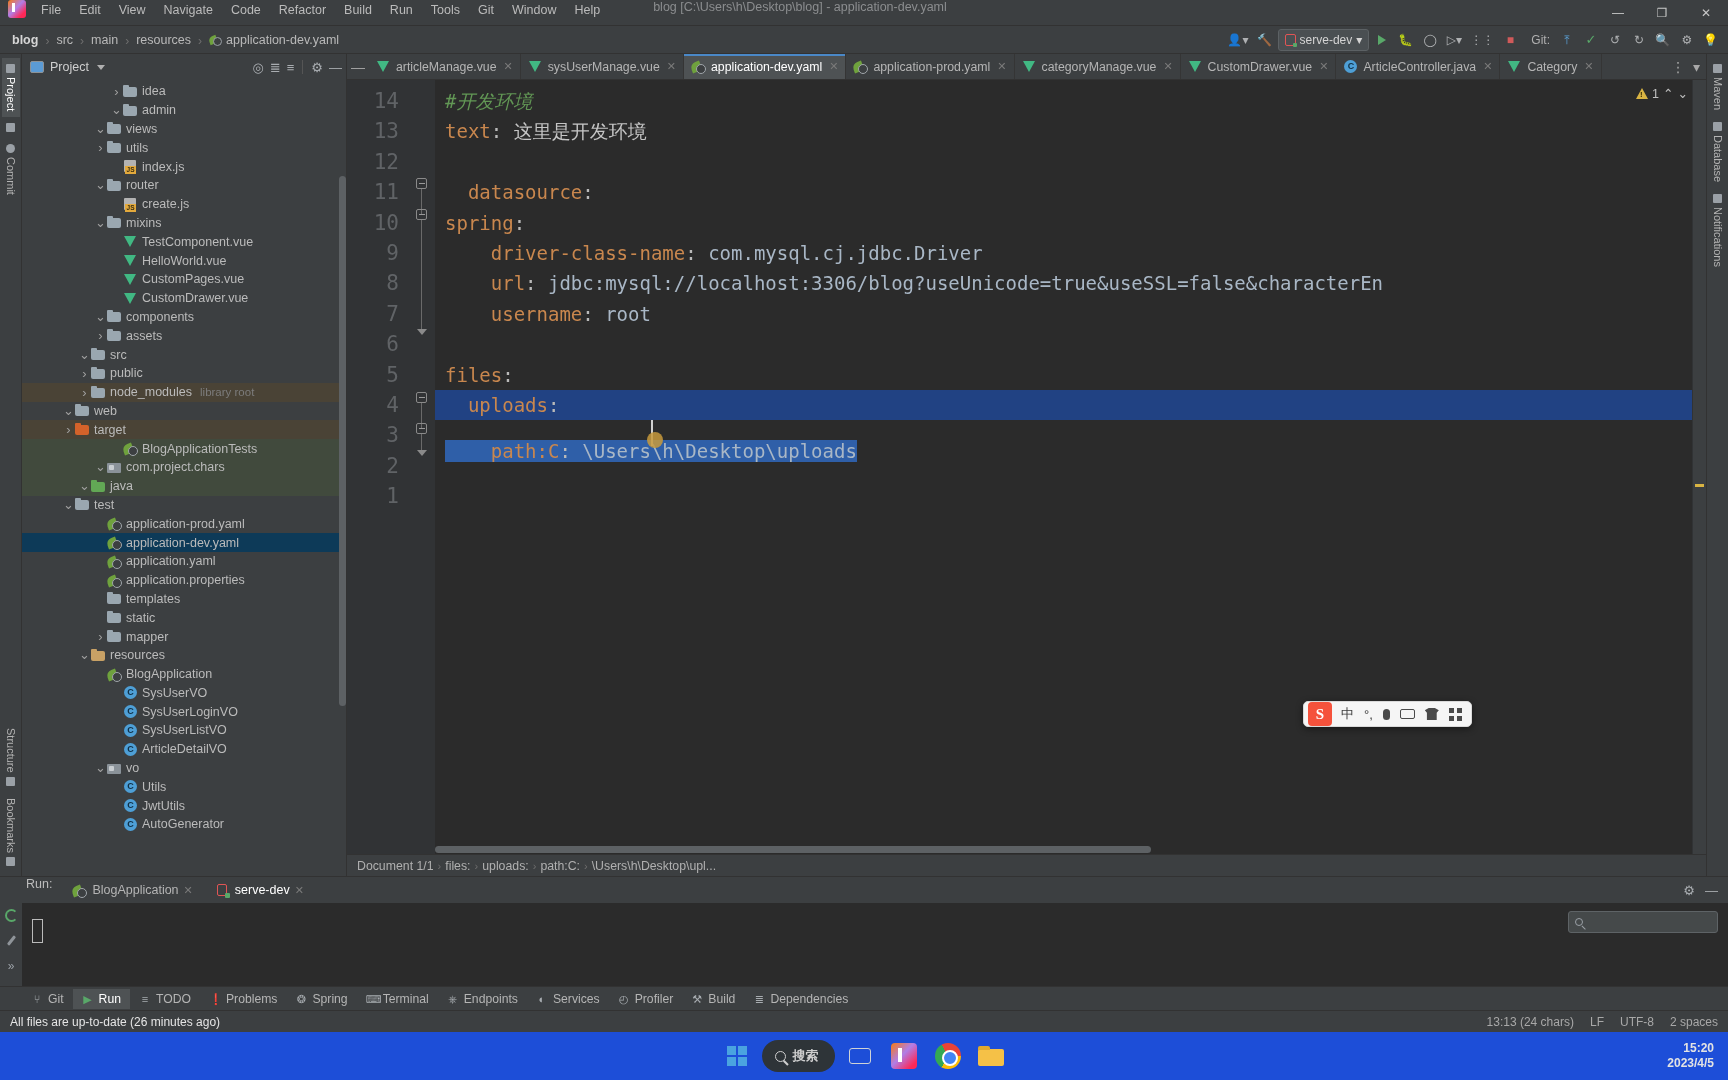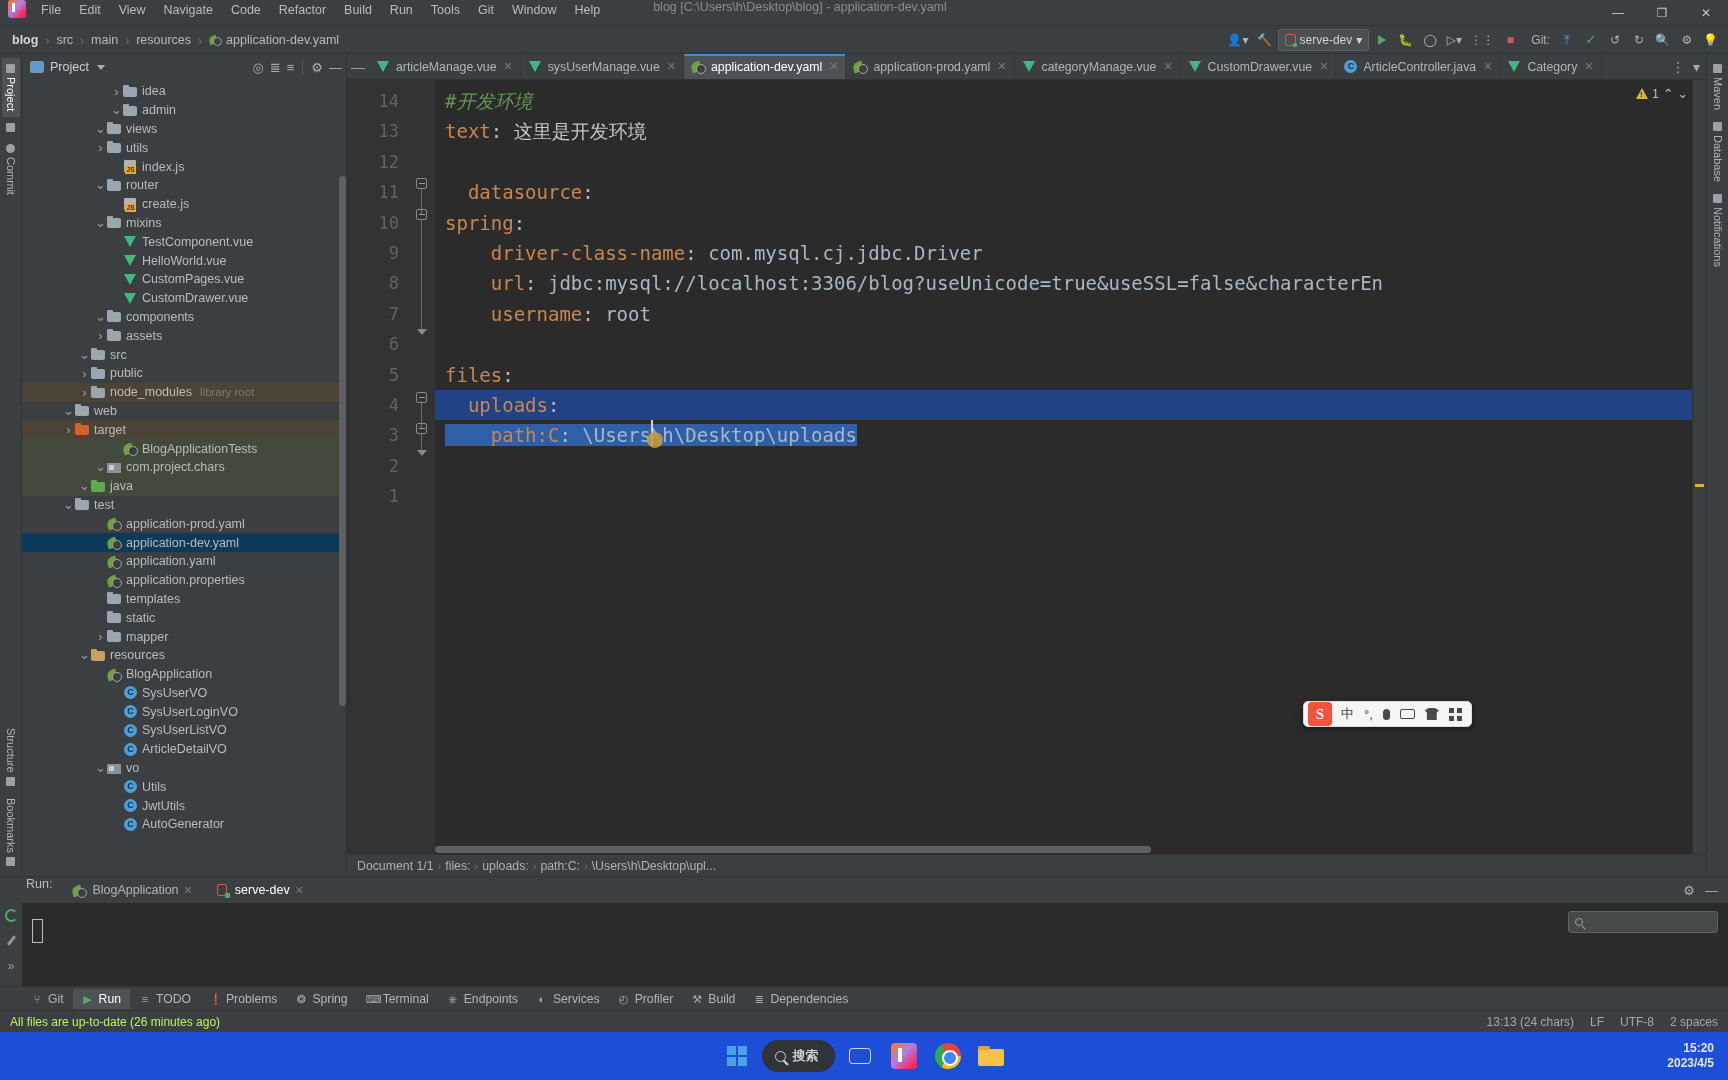--- a/index.html
+++ b/index.html
@@ -285,21 +285,21 @@
     flex: 1; display: flex; position: relative; min-height: 0;
     background: #2b2b2b; overflow: hidden;
   }
   .gutter {
     width: 88px; background: #313335; flex: 0 0 88px; position: relative;
     padding-top: 6px; user-select: none;
   }
   .lnum {
     height: 30.4px; line-height: 30.4px; text-align: right;
     padding-right: 36px; font-family: "DejaVu Sans Mono", monospace;
-    font-size: 17px; color: #606366;
+    font-size: 21px; color: #606366;
   }
   .fold {
     position: absolute; right: 8px; width: 11px; height: 11px;
     border: 1px solid #8a8a8a; border-radius: 2px;
     display: flex; align-items: center; justify-content: center;
   }
   .fold::before {
     content: ""; width: 6px; height: 1px; background: #9a9a9a;
   }
   .fold.end {
@@ -491,21 +491,21 @@
     font-size: 12.2px; color: #b5b5b5; white-space: nowrap;
   }
   .btab.active { background: #4e5254; color: #ffffff; }
   .bic { width: 12px; height: 12px; flex: 0 0 12px; position: relative; }
 
   
   .statusbar {
     height: 22px; background: #3c3f41; display: flex; align-items: center;
     padding: 0 10px; flex: 0 0 22px; border-top: 1px solid #323232;
   }
-  .status-left { font-size: 12px; color: #bef264; }
+  .status-left { font-size: 12px; color: #e5e5e5; }
   .status-right {
     margin-left: auto; display: flex; align-items: center; gap: 16px;
     font-size: 12px; color: #a8a8a8;
   }
 
   
   .taskbar {
     height: 48px; background: #1d4ed8; display: flex; align-items: center;
     justify-content: center; gap: 6px; flex: 0 0 48px; position: relative; font-weight: bold;
   }
@@ -975,21 +975,21 @@
             <div class="cline"><span class="k-plain"></span><span class="k-key">text</span><span class="k-plain">: </span><span class="k-cjk">这里是开发环境</span></div>
             <div class="cline">&nbsp;</div>
             <div class="cline"><span class="k-plain">  </span><span class="k-key">datasource</span><span class="k-plain">:</span></div>
             <div class="cline"><span class="k-plain"></span><span class="k-key">spring</span><span class="k-plain">:</span></div>
             <div class="cline"><span class="k-plain">    </span><span class="k-key">driver-class-name</span><span class="k-plain">: </span><span class="k-val">com.mysql.cj.jdbc.Driver</span></div>
             <div class="cline"><span class="k-plain">    </span><span class="k-key">url</span><span class="k-plain">: </span><span class="k-val">jdbc:mysql://localhost:3306/blog?useUnicode=true&amp;useSSL=false&amp;characterEn</span></div>
             <div class="cline"><span class="k-plain">    </span><span class="k-key">username</span><span class="k-plain">: </span><span class="k-val">root</span></div>
             <div class="cline">&nbsp;</div>
             <div class="cline"><span class="k-plain"></span><span class="k-key">files</span><span class="k-plain">:</span></div>
             <div class="cline hl"><span class="k-plain">  </span><span class="k-key">uploads</span><span class="k-plain">:</span></div>
-            <div class="cline" style="background: transparent;"><span class="k-plain sel">    </span><span class="k-key sel">path:C</span><span class="k-plain sel">: </span><span class="k-val sel">\Users\h\Desktop\uploads</span></div>
+            <div class="cline" style="background: transparent; margin-top: 16px;"><span class="k-plain sel">    </span><span class="k-key sel">path:C</span><span class="k-plain sel">: </span><span class="k-val sel">\Users\h\Desktop\uploads</span></div>
             <div class="cline">&nbsp;</div>
             <div class="caret-bar" style="left: 216px; top: 340px; height: 26px;"></div>
             <div style="position: absolute; left: 212px; top: 352px; width: 16px; height: 16px; border-radius: 50%; background: rgb(200, 154, 60); opacity: 0.85;"></div>
           </div>
 
         <div class="insp-widget">
           <span class="warn-tri"></span>
           <span>1</span>
           <span>⌃</span>
           <span>⌄</span>

